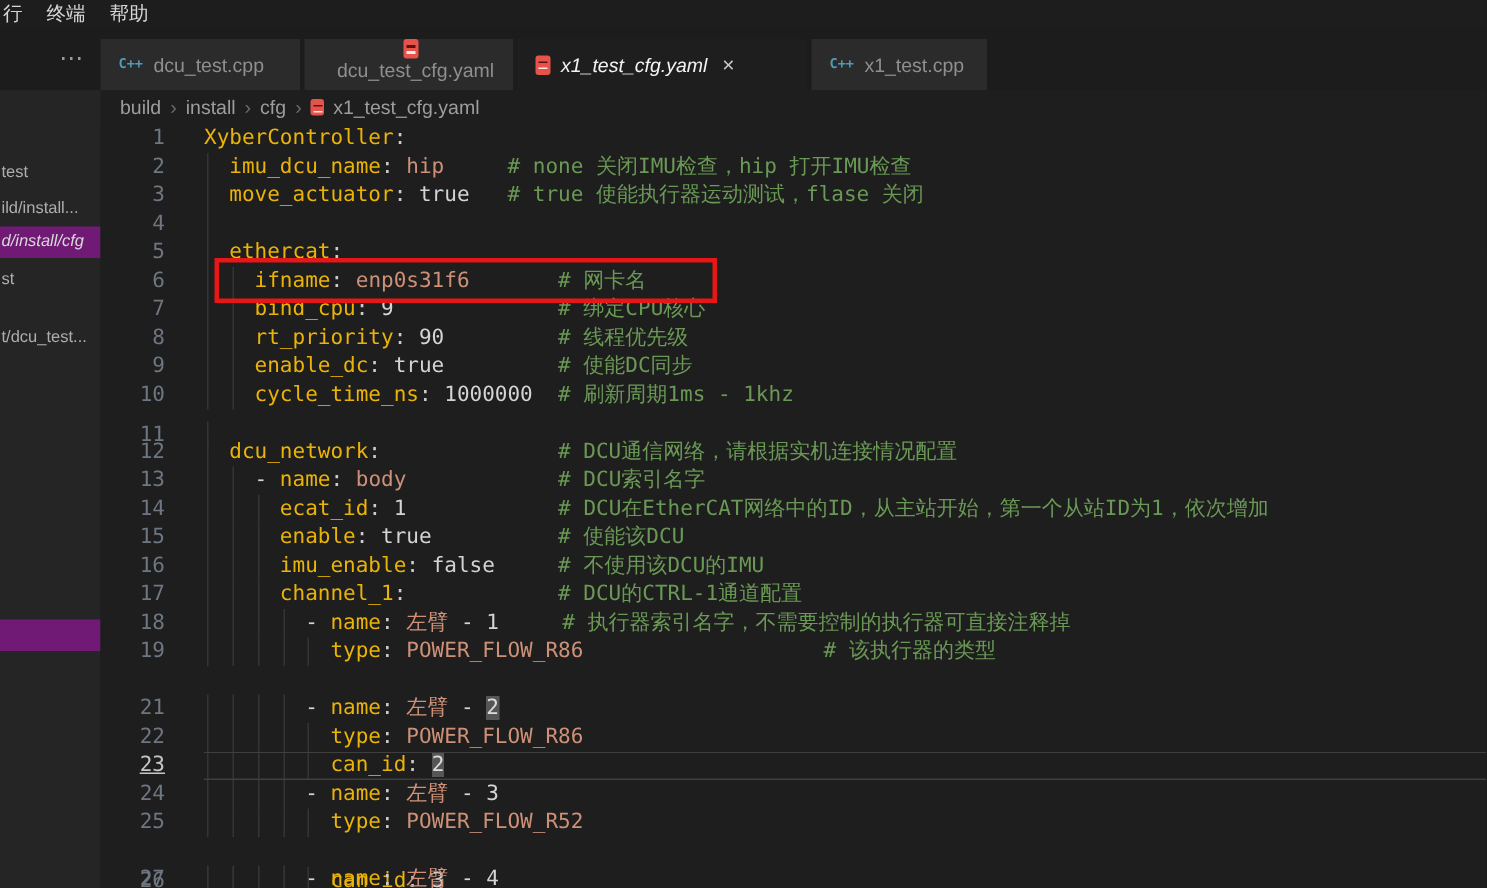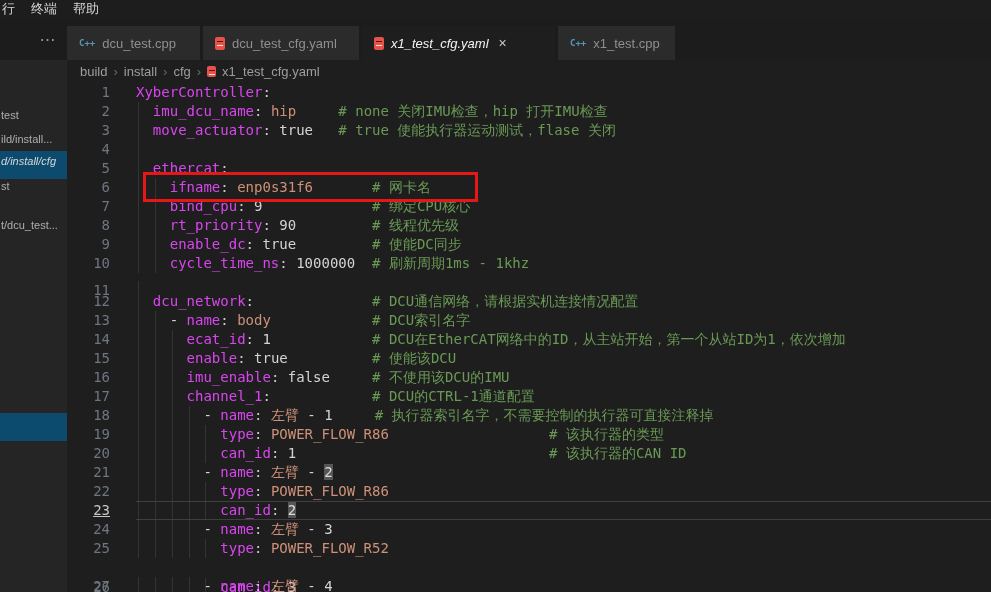--- a/index.html
+++ b/index.html
@@ -37,34 +37,34 @@
                display:flex;align-items:center;padding-left:13px;box-sizing:border-box;
                font-size:13px;color:#9d9d9d;}
   .crumb{white-space:nowrap;}
   .crumb-sep{color:#6a6a6a;margin:0 6px;font-size:13px;}
   .breadcrumbs .ic-yaml{width:9px;height:11px;margin-right:6px;}
 
   
   .sidebar{position:absolute;left:0;top:60px;width:67px;height:532px;background:#252526;overflow:hidden;}
   .side-item{position:absolute;left:0;width:67px;height:18px;line-height:18px;font-size:11px;
              color:#aeaeae;white-space:nowrap;overflow:hidden;padding-left:1px;}
-  .side-item.selected{background:#0c4a6e;height:28px;line-height:21px;color:#d8d8d8;}
+  .side-item.selected{background:#701a75;height:21px;line-height:21px;color:#d8d8d8;}
   .side-item.italic{font-style:italic;}
 
   
   .editor{position:absolute;left:67px;top:82px;width:924px;height:510px;background:#1e1e1e;}
   .row{position:absolute;left:0;width:924px;height:19px;}
   .num{position:absolute;left:0;top:0;width:43px;text-align:right;color:#6e7681;
        font:14px/19px "DejaVu Sans Mono",monospace;}
   .row.cur .num{color:#c6c6c6;text-decoration:underline;}
   .code{position:absolute;left:69px;top:0;right:0;white-space:pre;
         font:14px/19px "DejaVu Sans Mono",monospace;color:#d4d4d4;}
   .row.cur .code{box-shadow:inset 0 1px 0 #3f3f3f, inset 0 -1px 0 #3f3f3f;}
   .guide{position:absolute;top:0;bottom:0;width:1px;background:#343434;}
-  .tk-k{color:#d946ef;}
+  .tk-k{color:#eab308;}
   .tk-p{color:#cccccc;}
   .tk-v{color:#d4d4d4;}
   .tk-s{color:#ce9178;}
   .tk-c{color:#6a9955;}
   .tk-h{color:#dcdcdc;background:#565656;}
 
   
   .annotation{position:absolute;left:143px;top:172px;width:335px;height:30px;
               border:3px solid #e81717;box-sizing:border-box;pointer-events:none;z-index:20;}
 </style>
@@ -78,21 +78,21 @@
       <span class="menu-item">帮助</span>
     </div>
 
   <div class="tabstrip">
     <div class="overflow">⋯</div>
     <div class="tabs" id="tabs">
         <div class="tab" style="width: 133px;">
           <span class="ic-cpp">C++</span>
           <span class="tab-label">dcu_test.cpp</span>
         </div>
-        <div class="tab" style="width: 156px;">
+        <div class="tab" style="width: 139px; flex-direction: column;">
           <span class="ic-yaml"></span>
           <span class="tab-label">dcu_test_cfg.yaml</span>
         </div>
         <div class="tab active" style="width: 193px;">
           <span class="ic-yaml"></span>
           <span class="tab-label">x1_test_cfg.yaml</span>
           <span class="tab-close">×</span>
         </div>
         <div class="tab" style="width: 117px;">
           <span class="ic-cpp">C++</span>
@@ -230,29 +230,20 @@
       </div>
       <div class="row" style="top: 343px;">
         <span class="num">19</span>
         <span class="guide" style="left: 71px;"></span>
         <span class="guide" style="left: 87.86px;"></span>
         <span class="guide" style="left: 104.72px;"></span>
         <span class="guide" style="left: 121.58px;"></span>
         <span class="guide" style="left: 138.44px;"></span>
         <span class="code"><span class="tk-p">          </span><span class="tk-k">type</span><span class="tk-p">:</span><span class="tk-v"> </span><span class="tk-s">POWER_FLOW_R86</span><span class="tk-v">                   </span><span class="tk-c"># 该执行器的类型</span></span>
       </div>
-      <div class="row" style="top: 362px;">
-        <span class="num">20</span>
-        <span class="guide" style="left: 71px;"></span>
-        <span class="guide" style="left: 87.86px;"></span>
-        <span class="guide" style="left: 104.72px;"></span>
-        <span class="guide" style="left: 121.58px;"></span>
-        <span class="guide" style="left: 138.44px;"></span>
-        <span class="code"><span class="tk-p">          </span><span class="tk-k">can_id</span><span class="tk-p">:</span><span class="tk-v"> </span><span class="tk-v">1</span><span class="tk-v">                              </span><span class="tk-c"># 该执行器的CAN ID</span></span>
-      </div>
       <div class="row" style="top: 381px;">
         <span class="num">21</span>
         <span class="guide" style="left: 71px;"></span>
         <span class="guide" style="left: 87.86px;"></span>
         <span class="guide" style="left: 104.72px;"></span>
         <span class="guide" style="left: 121.58px;"></span>
         <span class="code"><span class="tk-p">        </span><span class="tk-v">- </span><span class="tk-k">name</span><span class="tk-p">:</span><span class="tk-v"> </span><span class="tk-s">左臂</span><span class="tk-v"> - </span><span class="tk-h">2</span></span>
       </div>
       <div class="row" style="top: 400px;">
         <span class="num">22</span>

